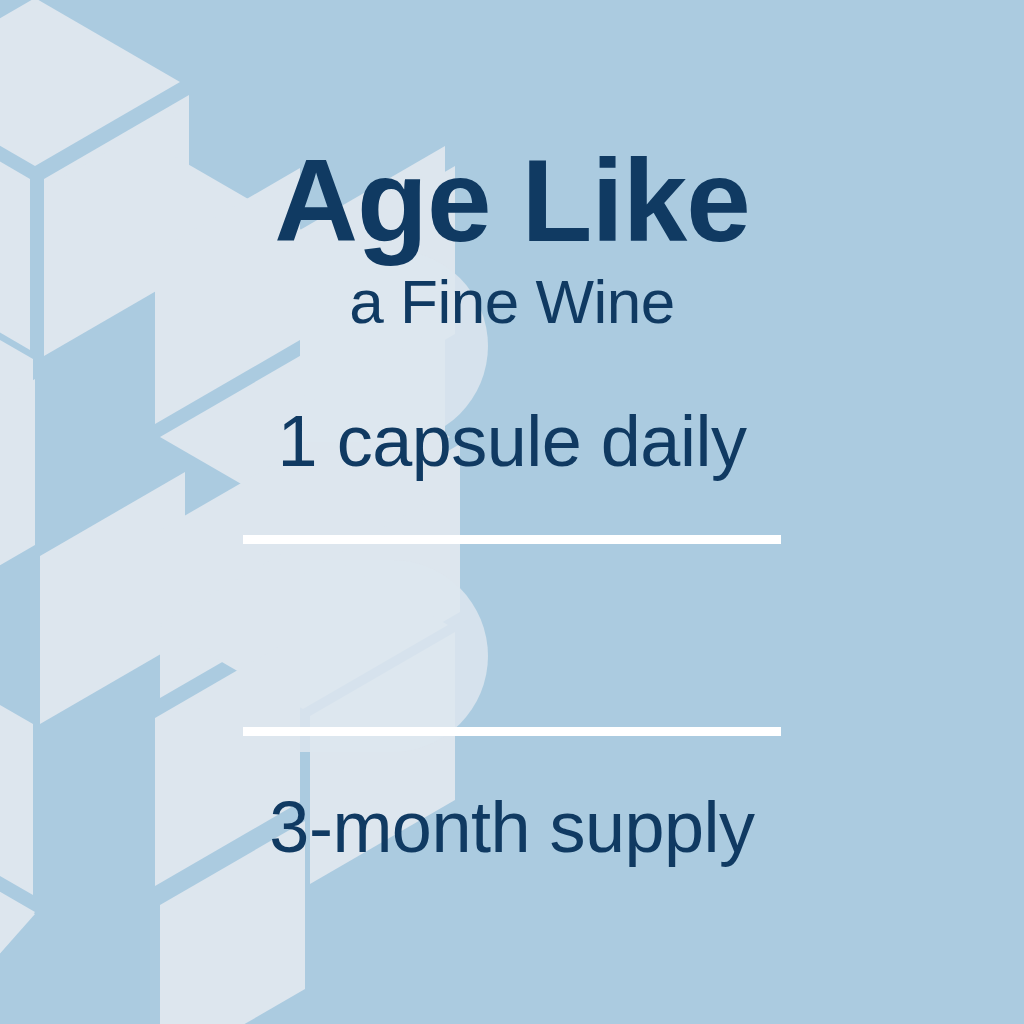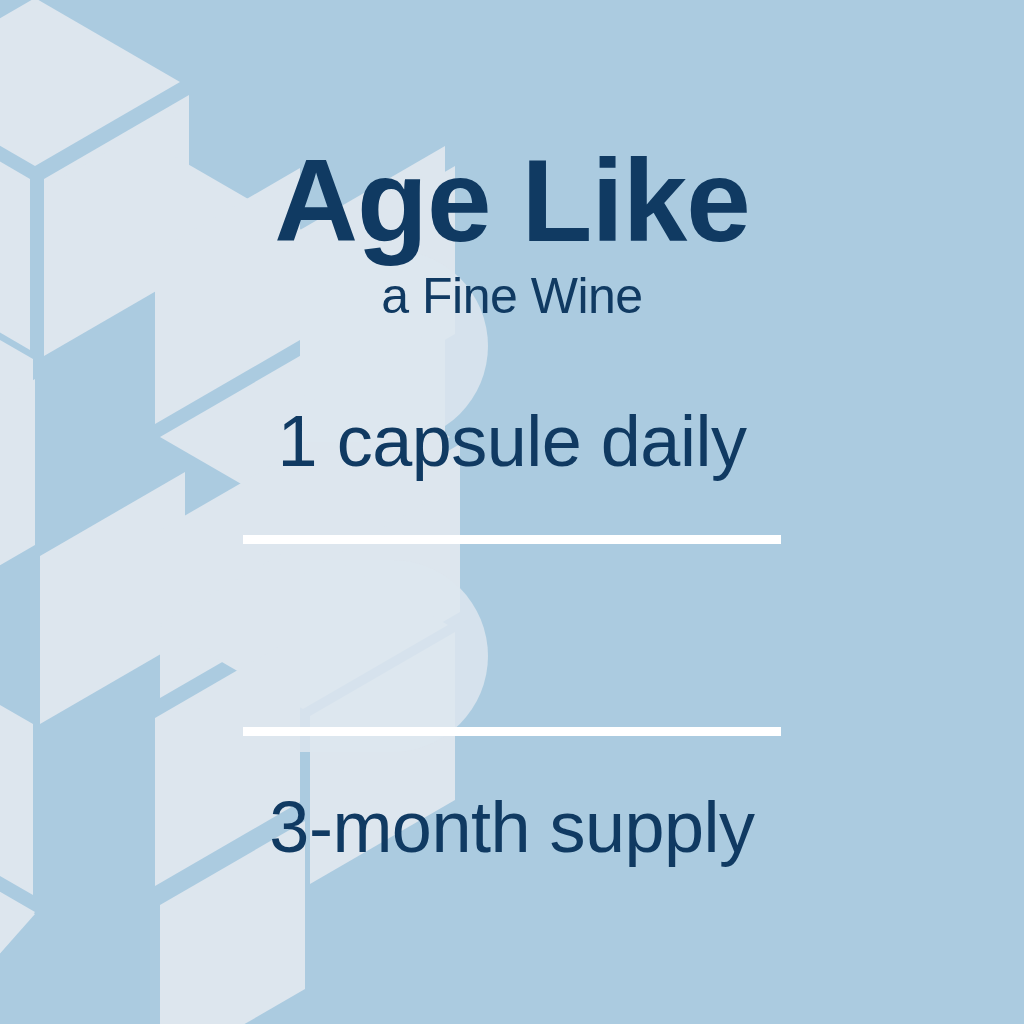--- a/index.html
+++ b/index.html
@@ -48,21 +48,21 @@
   }
 
   #title-main {
     top: 143px;
     font-size: 116px;
     font-weight: 700;
     letter-spacing: -1px;
   }
   #title-sub {
     top: 271px;
-    font-size: 50px;
+    font-size: 62px;
     font-weight: 400;
     letter-spacing: -0.5px;
   }
   #fact-1 {
     top: 405px;
     font-size: 72px;
     font-weight: 400;
     letter-spacing: -0.5px;
   }
   #fact-2 {

